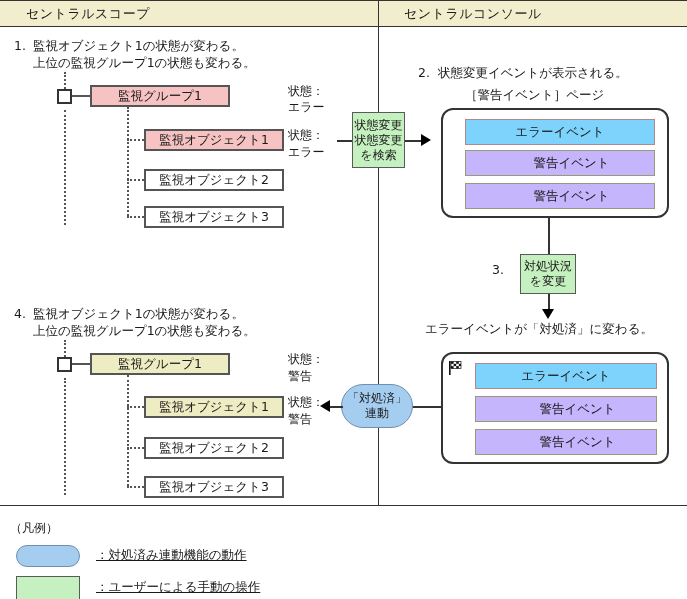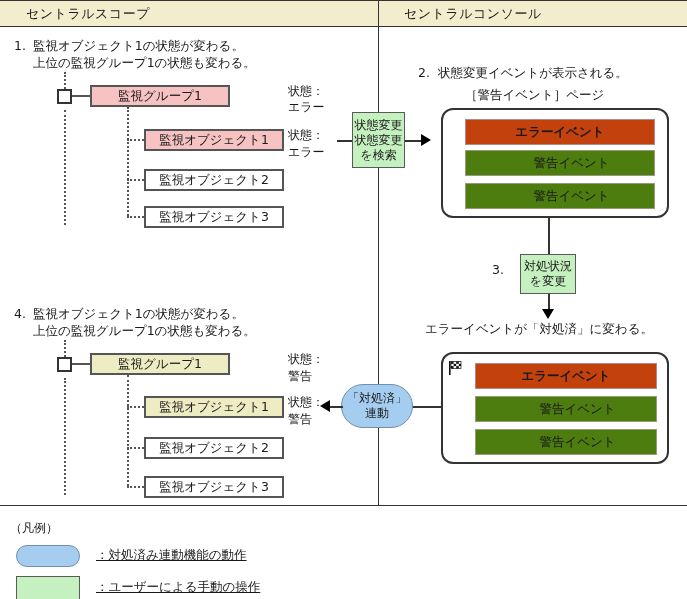--- a/index.html
+++ b/index.html
@@ -59,22 +59,22 @@
   }
 
   
   .event-panel{
     box-sizing:border-box;border:2px solid #333;border-radius:12px;background:#fff;
   }
   .event-row{
     box-sizing:border-box;border:1px solid #9a9a78;font-size:12.5px;
     display:flex;align-items:center;justify-content:center;text-align:center;line-height:1;
   }
-  .event-row.err{background:#c2410c;border-color:#b08a8a;font-weight:bold;}
-  .event-row.warn{background:#4d7c0f;padding-left:23px;}
+  .event-row.err{background:#7dd3fc;border-color:#b08a8a;}
+  .event-row.warn{background:#c4b5fd;padding-left:23px;}
 
   
   .line-h{background:#333;height:1.5px;}
   .line-v{background:#333;width:1.5px;}
   .arrow-r{
     width:0;height:0;border-top:6px solid transparent;border-bottom:6px solid transparent;
     border-left:10px solid #000;
   }
   .arrow-l{
     width:0;height:0;border-top:6px solid transparent;border-bottom:6px solid transparent;

